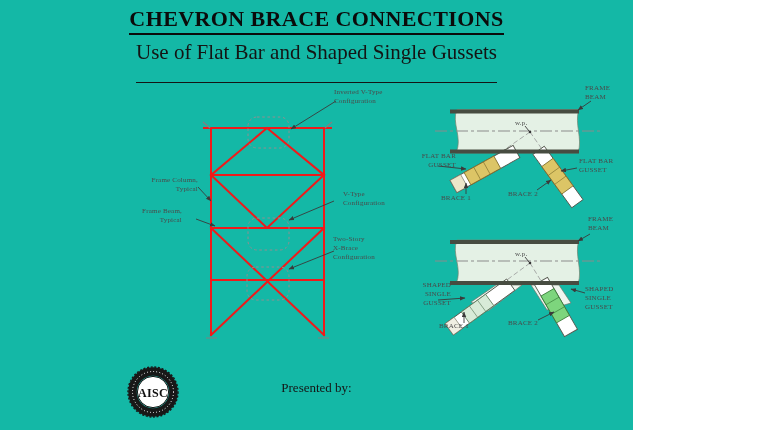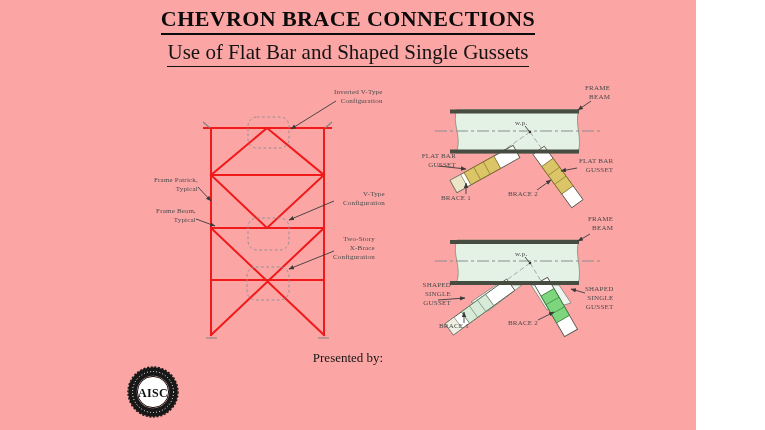--- a/index.html
+++ b/index.html
@@ -1,25 +1,25 @@
 <!DOCTYPE html>
 <html style="--frame_red: #f01a1a; --beam_fill: #e4f1e5; --flange: #474c41; --gusset_yellow: #dcc566; --gusset_pale: #d8ebd8; --gusset_green: #7dd57d;"><head>
 <meta charset="utf-8">
 <style>
   html,body{margin:0;padding:0;background:#fff;}
-  #stage{position:relative;width:696px;height:430px;background:#fca5a5;overflow:hidden;
+  #stage{position:relative;width:633px;height:430px;background:#14b8a6;overflow:hidden;
          font-family:"Liberation Serif", serif;}
   
   .title-wrap{position:absolute;left:0;right:0;top:6px;text-align:center;}
   .main-title{display:inline-block;font-size:22px;font-weight:bold;color:#0b0b0b;
               letter-spacing:.4px;border-bottom:2.4px solid #0b0b0b;padding-bottom:1px;}
   .sub-title{display:inline-block;font-size:21px;font-weight:normal;color:#141414;
-             border-bottom:1.8px solid #141414;padding-bottom:1px;margin-top:5px;}
-  
-  .dlabel{position:absolute;font-size:7px;line-height:1.3;color:#4a4a4a;letter-spacing:.2px;text-align:right;}
+             border-bottom:1.8px solid #141414;padding-bottom:17px;margin-top:5px;}
+  
+  .dlabel{position:absolute;font-size:7px;line-height:1.3;color:#4a4a4a;letter-spacing:.2px;}
   .ra{text-align:right;}
   .svgabs{position:absolute;}
   
   .red{stroke:var(--frame_red);stroke-width:2;fill:none;stroke-linecap:square;}
   .tick{stroke:#808080;stroke-width:1.2;fill:none;}
   .dashbox{fill:none;stroke:#8f8f8f;stroke-width:1;stroke-dasharray:2.6 2.6;}
   .leader{stroke:#3a3a3a;stroke-width:.9;fill:none;}
   .beamfill{fill:var(--beam_fill);stroke:#74846f;stroke-width:.7;}
   .flange{fill:var(--flange);stroke:none;}
   .cline{stroke:#8b8b8b;stroke-width:1;fill:none;stroke-dasharray:12 3 3 3;}
@@ -30,21 +30,21 @@
   .bandG{fill:var(--gusset_green);stroke:#357a35;stroke-width:.8;}
   .capT{fill:#ece6c9;stroke:#6f6f5d;stroke-width:.6;}
   .capW{fill:#f0efe3;stroke:#6f6f5d;stroke-width:.6;}
   .divY{stroke:#7d6d2a;stroke-width:.6;}
   .divP{stroke:#5d7d5d;stroke-width:.6;}
   .divG{stroke:#357a35;stroke-width:.6;}
   .plate{fill:#eef5ee;stroke:#6b7468;stroke-width:.7;}
   .wpdot{fill:#333;}
   
   .footer{position:absolute;left:0;right:0;top:349px;text-align:center;color:#151515;}
-  .footer div{font-size:13px;line-height:17px;}
+  .footer div{font-size:13px;line-height:17px;margin-top:30px;}
   
   #logo{position:absolute;left:126px;top:365px;}
   .logo-ring{fill:none;stroke:#181818;}
   .logo-text{font-family:"Liberation Serif",serif;font-weight:bold;font-size:12px;
              letter-spacing:.3px;fill:#101010;}
 </style>
 </head>
 <body>
 
 <div id="stage">
@@ -83,24 +83,24 @@
       <path class="leader" d="M194,116 L149,135" marker-end="url(#ar1)"></path>
       <path class="leader" d="M194,166 L149,184" marker-end="url(#ar1)"></path>
     </g>
   </svg>
 
   <div class="dlabel" style="left:334px;top:88px">
     <div>Inverted V-Type</div>
     <div>Configuration</div>
   </div>
   <div class="dlabel ra" style="left:140px;top:176px;width:58px">
-    <div>Frame Patrick,</div>
+    <div>Frame Column,</div>
     <div>Typical</div>
   </div>
-  <div class="dlabel ra" style="left:144px;top:207px;width:52px">
+  <div class="dlabel ra" style="left:130px;top:207px;width:52px">
     <div>Frame Beam,</div>
     <div>Typical</div>
   </div>
   <div class="dlabel" style="left:343px;top:190px">
     <div>V-Type</div>
     <div>Configuration</div>
   </div>
   <div class="dlabel" style="left:333px;top:235px">
     <div>Two-Story</div>
     <div>X-Brace</div>

